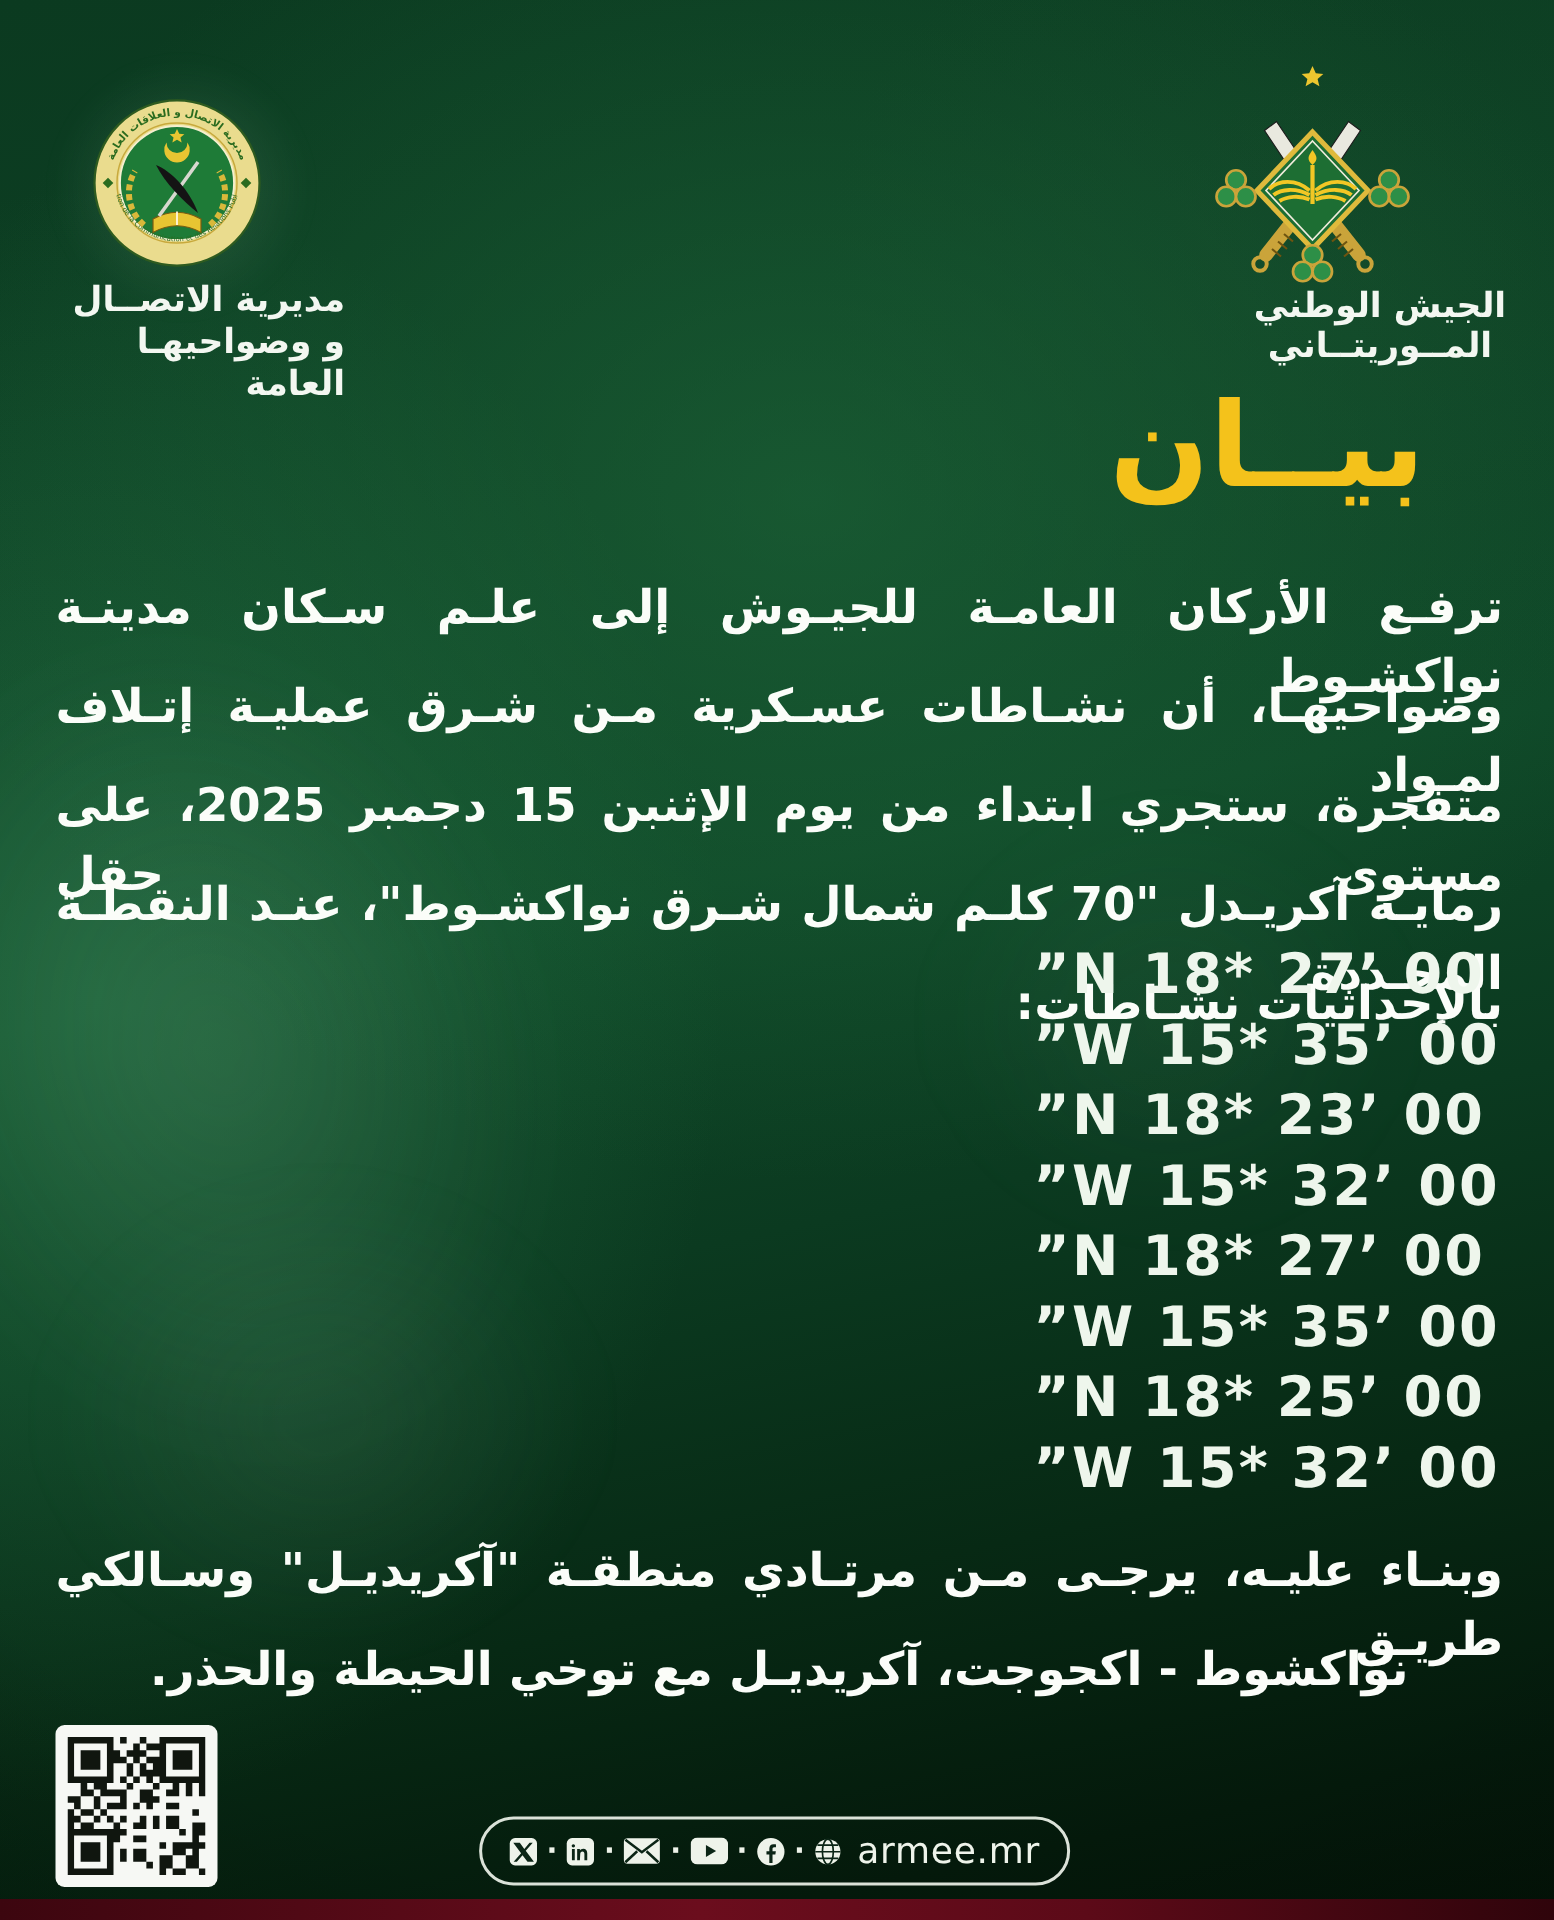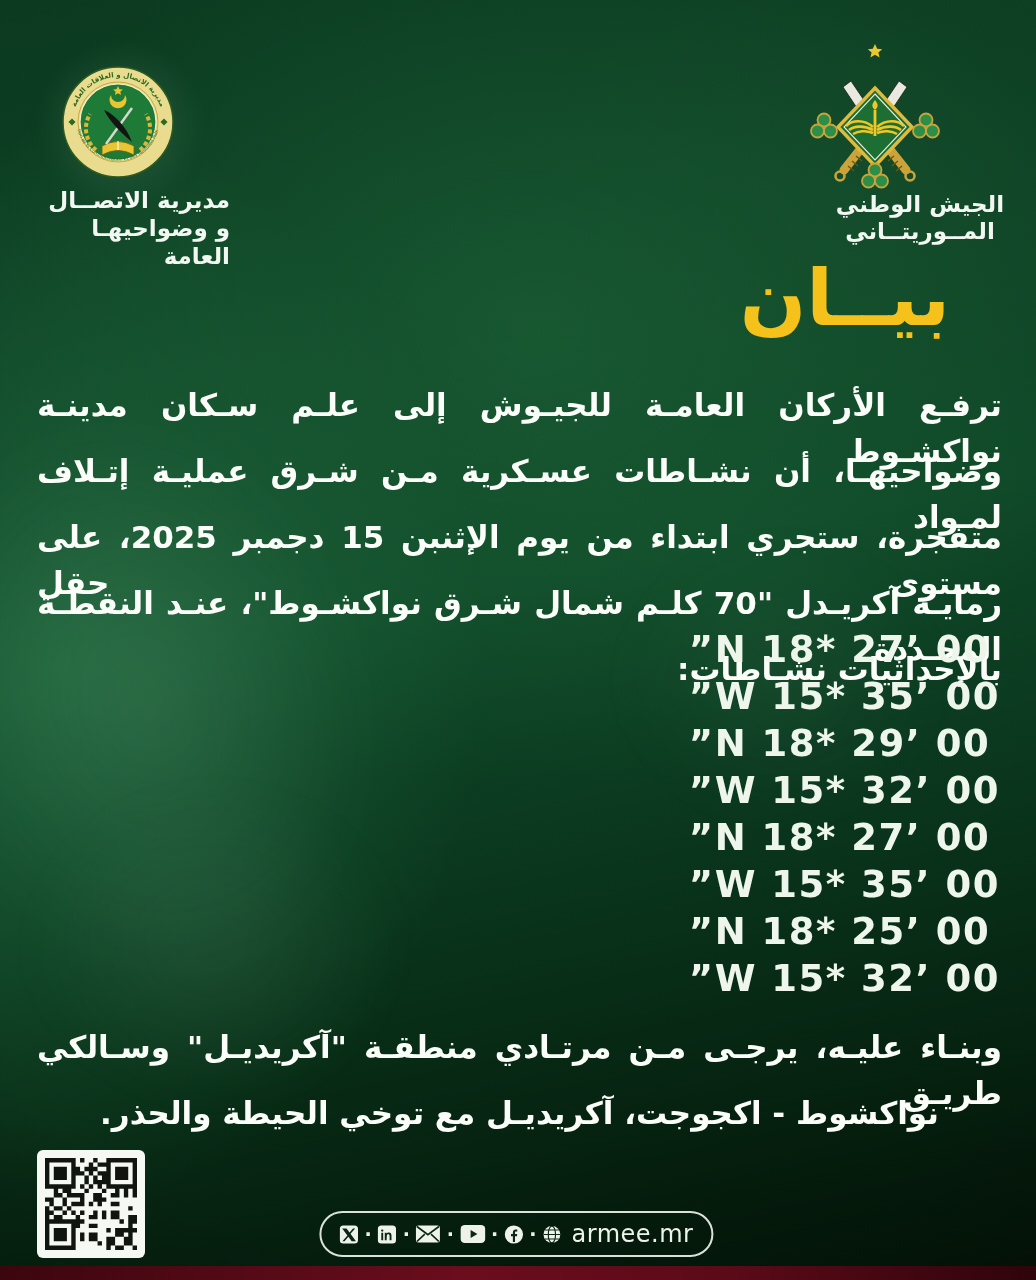--- a/index.html
+++ b/index.html
@@ -155,21 +155,21 @@
     <div class="pline just">ترفـع الأركان العامـة للجيـوش إلى علـم سـكان مدينـة نواكشـوط</div>
     <div class="pline just">وضواحيهـا، أن نشـاطات عسـكرية مـن شـرق عمليـة إتـلاف لمـواد</div>
     <div class="pline just">متفجرة، ستجري ابتداء من يوم الإثنبن 15 دجمبر 2025، على مستوى حقل</div>
     <div class="pline just">رمايـة آكريـدل "70 كلـم شمال شـرق نواكشـوط"، عنـد النقطـة المحـددة</div>
     <div class="pline right">بالإحداثيات نشـاطات:</div>
   </div>
 
   <div class="coords">
     <div class="coord-line">”N 18* 27’ 00</div>
     <div class="coord-line">”W 15* 35’ 00</div>
-    <div class="coord-line">”N 18* 29’ 00</div>
+    <div class="coord-line">”N 18* 23’ 00</div>
     <div class="coord-line">”W 15* 32’ 00</div>
     <div class="coord-line">”N 18* 27’ 00</div>
     <div class="coord-line">”W 15* 35’ 00</div>
     <div class="coord-line">”N 18* 25’ 00</div>
     <div class="coord-line">”W 15* 32’ 00</div>
   </div>
 
   <div class="para para2">
     <div class="pline just">وبنـاء عليـه، يرجـى مـن مرتـادي منطقـة "آكريديـل" وسـالكي طريـق</div>
     <div class="pline center">نواكشوط - اكجوجت، آكريديـل مع توخي الحيطة والحذر.</div>

